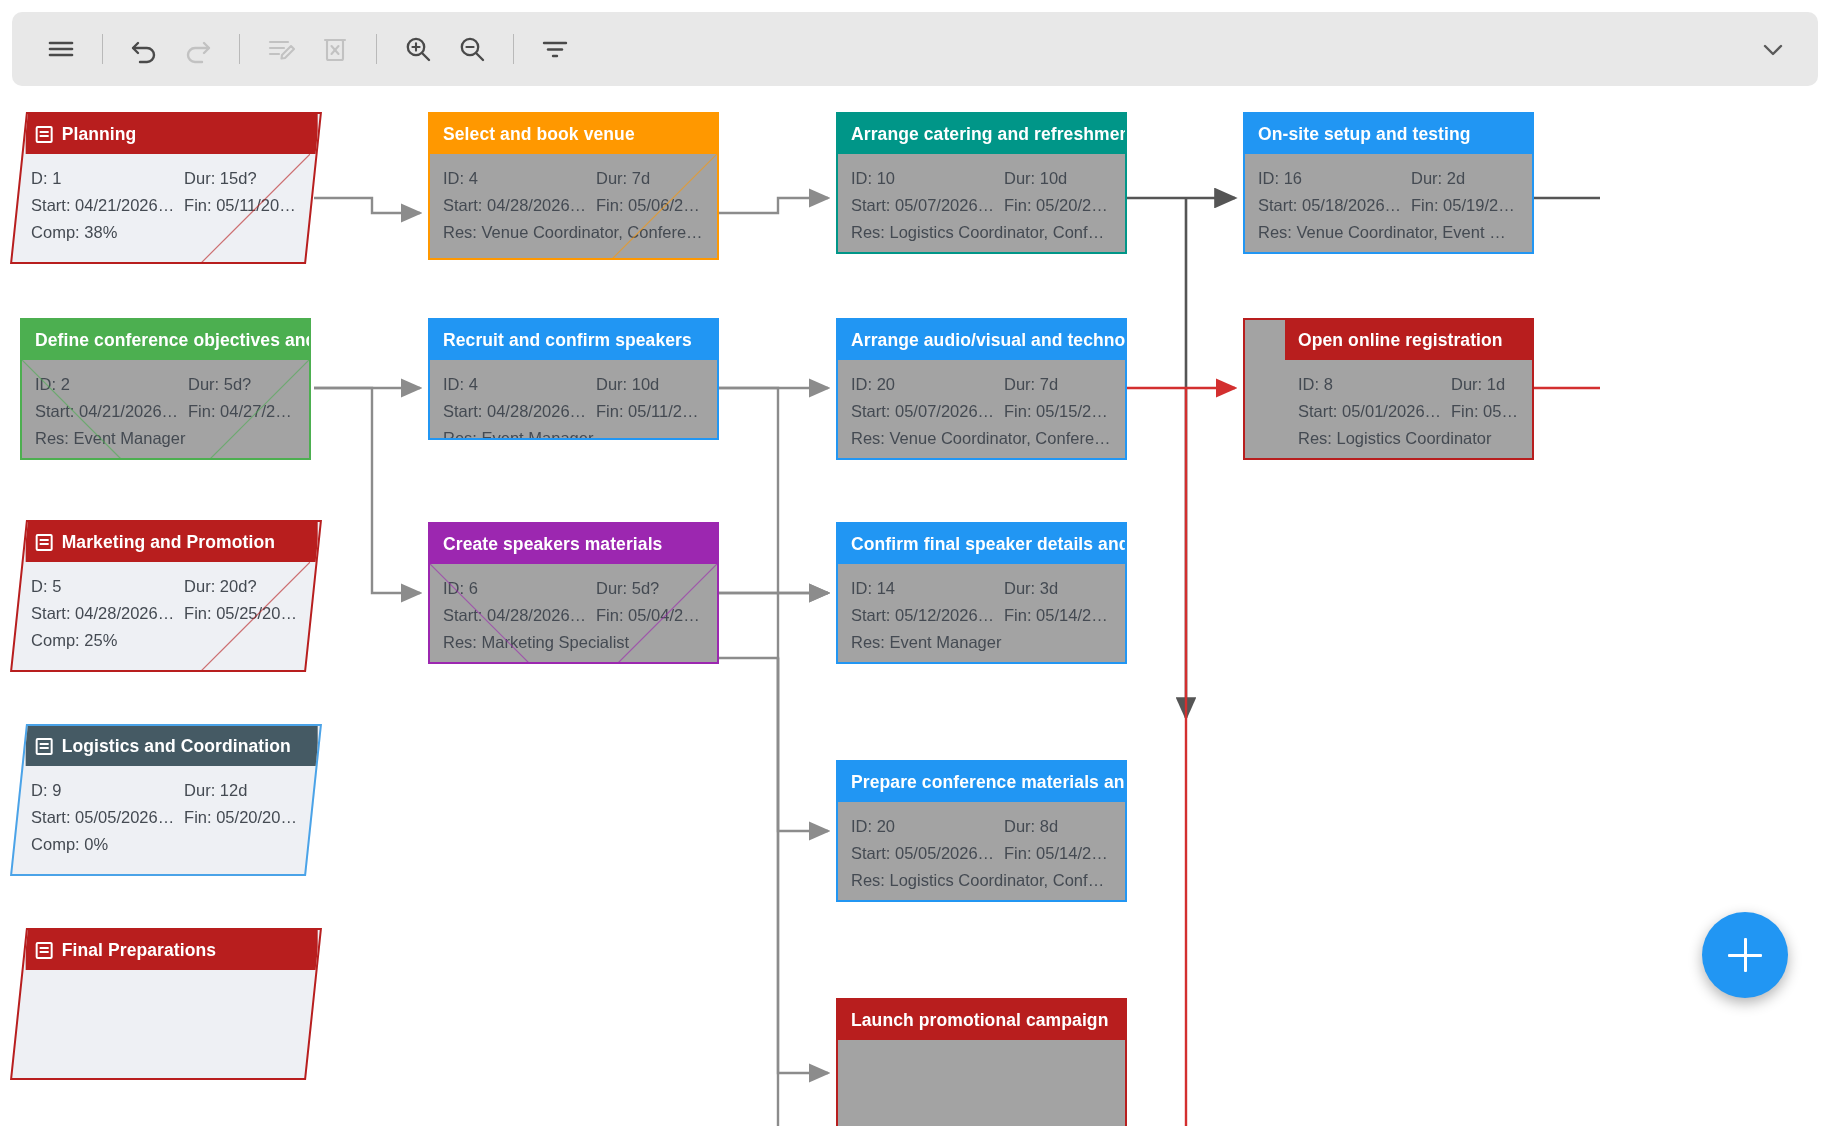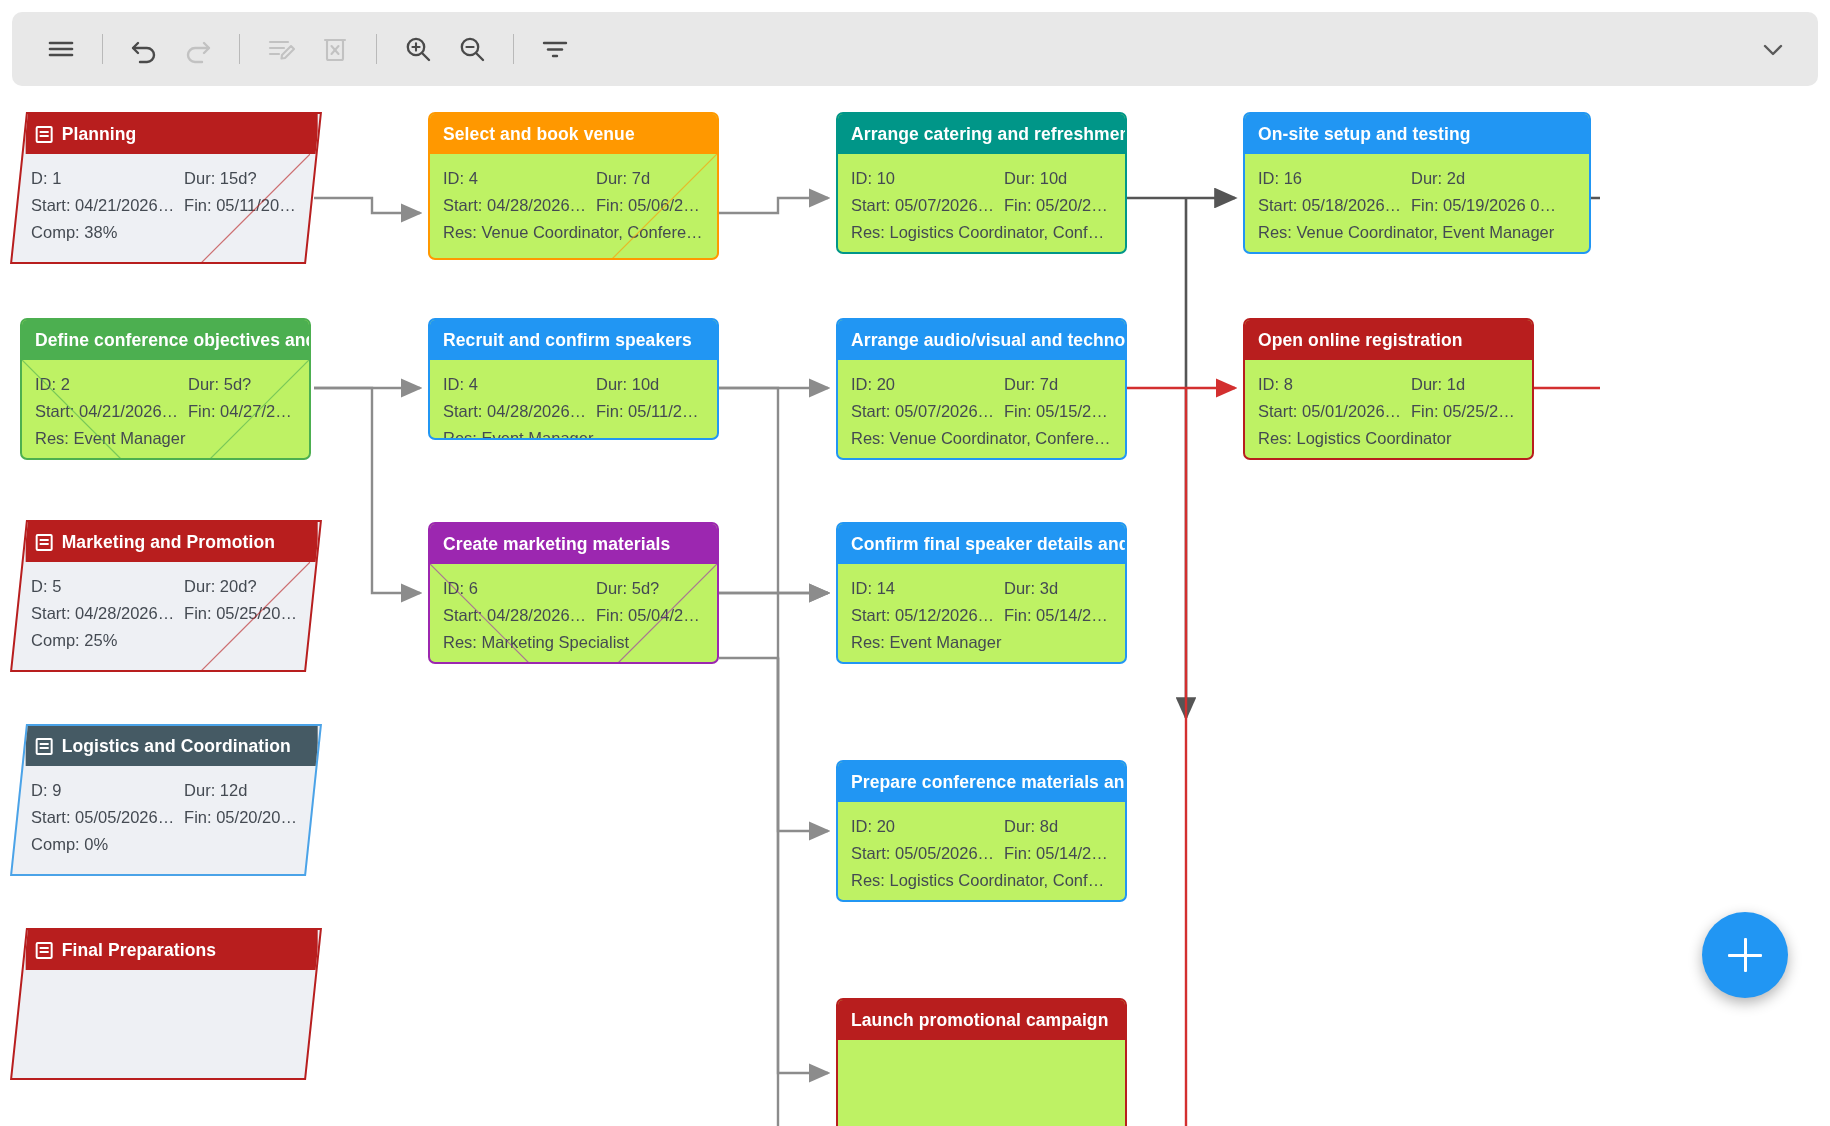--- a/index.html
+++ b/index.html
@@ -65,22 +65,22 @@
     position: absolute;
     left: 0; top: 0;
     width: 1830px; height: 1028px;
     pointer-events: none;
   }
 
   
   .node {
     position: absolute;
     box-sizing: border-box;
-    background: #bef264;
-    border-radius: 7px;
+    background: #a3a3a3;
+    border-radius: 0;
     overflow: hidden;
   }
   .node .hdr {
     height: 40px;
     display: flex;
     align-items: center;
     gap: 9px;
     padding: 0 13px;
     color: #ffffff;
     font-size: 17.5px;
@@ -432,21 +432,21 @@
             </div>
             <div class="row">
               <span class="c1">Start: 04/28/2026…</span>
               <span class="c2">Fin: 05/11/2026 0…</span>
             </div>
             <div class="row single">Res: Event Manager</div>
           </div>
         </div>
         <div class="node task" style="left: 428px; top: 424px; width: 291px; height: 142px; border-color: rgb(156, 39, 176);">
           <div class="hdr" style="background: rgb(156, 39, 176);">
-            <span>Create marketing materials</span>
+            <span>Create speakers materials</span>
           </div>
           <div class="body">
             <div class="row">
               <span class="c1">ID: 6</span>
               <span class="c2">Dur: 5d?</span>
             </div>
             <div class="row">
               <span class="c1">Start: 04/28/2026…</span>
               <span class="c2">Fin: 05/04/2026 0…</span>
             </div>
@@ -520,37 +520,37 @@
             </div>
             <div class="row single">Res: Logistics Coordinator, Conferenc…</div>
           </div>
         </div>
         <div class="node task" style="left: 836px; top: 900px; width: 291px; height: 142px; border-color: rgb(184, 30, 30);">
           <div class="hdr" style="background: rgb(184, 30, 30);">
             <span>Launch promotional campaign</span>
           </div>
           <div class="body"></div>
         </div>
-        <div class="node task" style="left: 1243px; top: 14px; width: 348px; height: 142px; border-color: rgb(33, 150, 243);">
+        <div class="node task" style="left: 1243px; top: 14px; width: 291px; height: 142px; border-color: rgb(33, 150, 243);">
           <div class="hdr" style="background: rgb(33, 150, 243);">
             <span>On-site setup and testing</span>
           </div>
           <div class="body">
             <div class="row">
               <span class="c1">ID: 16</span>
               <span class="c2">Dur: 2d</span>
             </div>
             <div class="row">
               <span class="c1">Start: 05/18/2026…</span>
               <span class="c2">Fin: 05/19/2026 0…</span>
             </div>
             <div class="row single">Res: Venue Coordinator, Event Manager</div>
           </div>
         </div>
-        <div class="node task" style="left: 1243px; top: 220px; width: 291px; height: 142px; border-color: rgb(184, 30, 30);">
+        <div class="node task" style="left: 1243px; top: 220px; width: 291px; height: 142px; border-color: rgb(184, 30, 30); padding-left: 40px;">
           <div class="hdr" style="background: rgb(184, 30, 30);">
             <span>Open online registration</span>
           </div>
           <div class="body">
             <div class="row">
               <span class="c1">ID: 8</span>
               <span class="c2">Dur: 1d</span>
             </div>
             <div class="row">
               <span class="c1">Start: 05/01/2026…</span>

